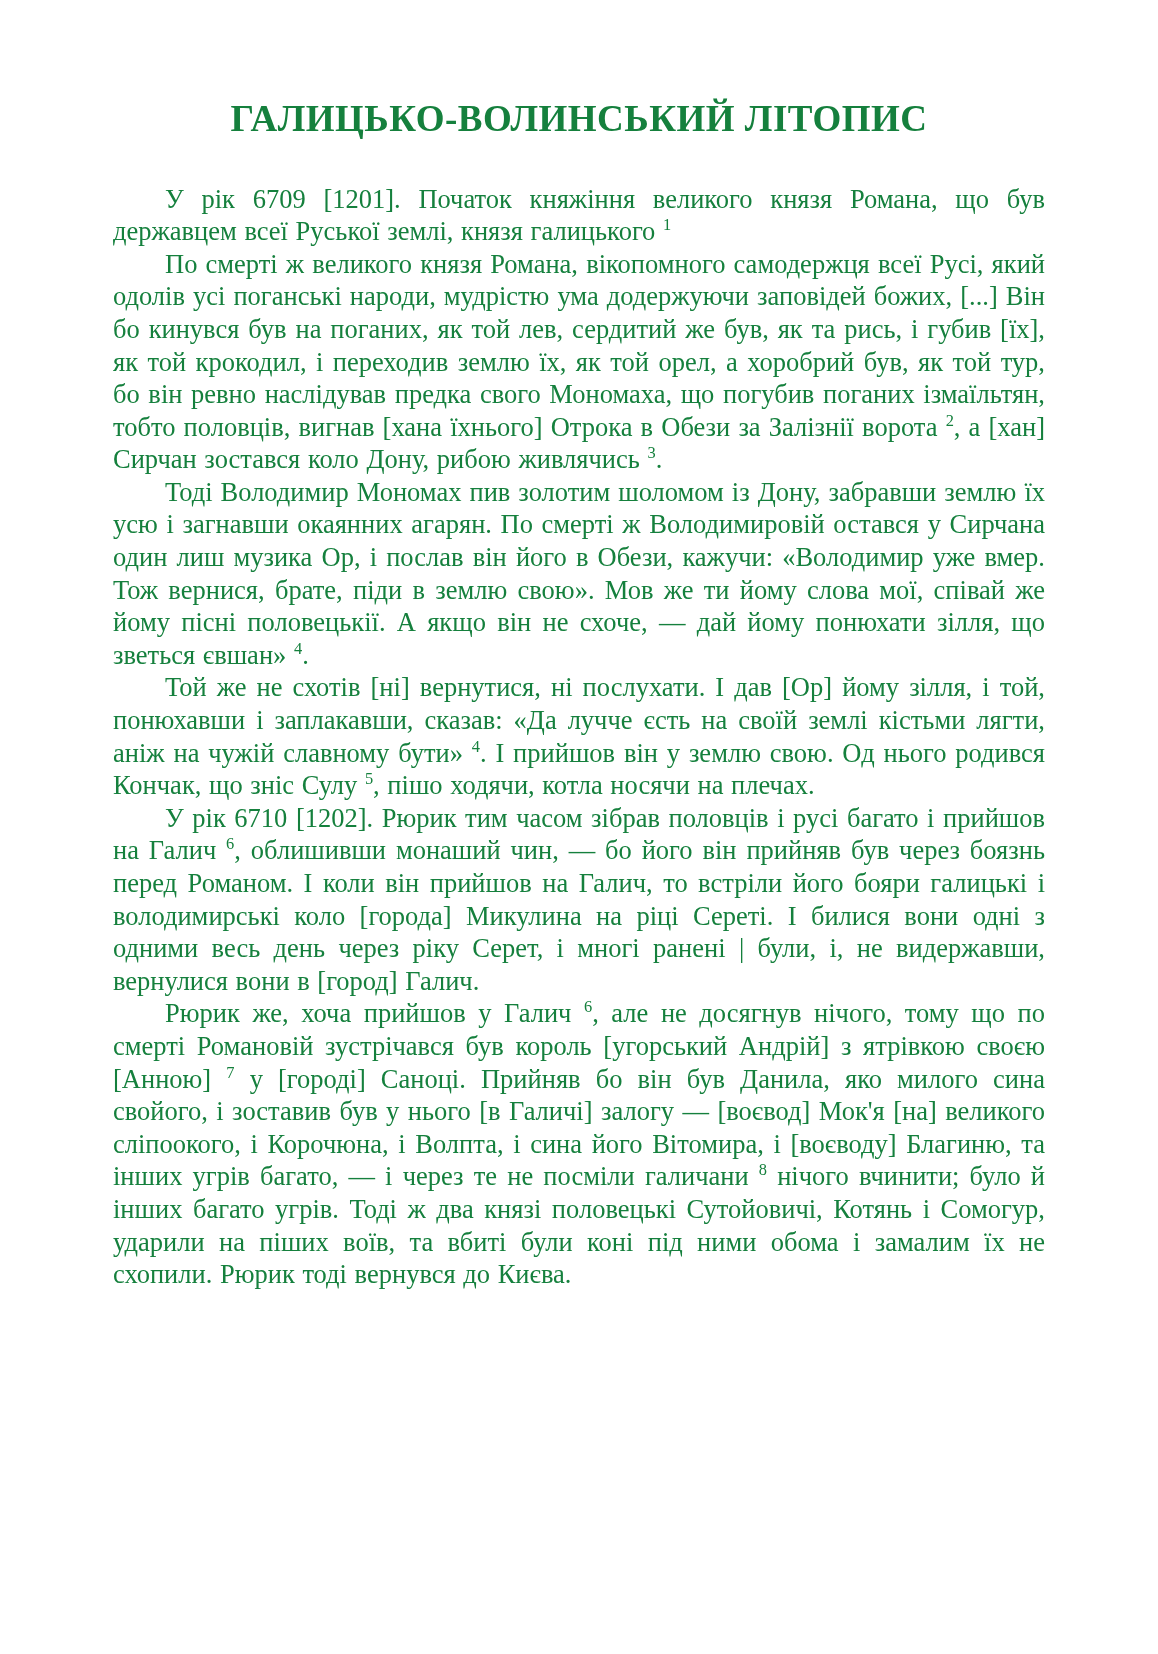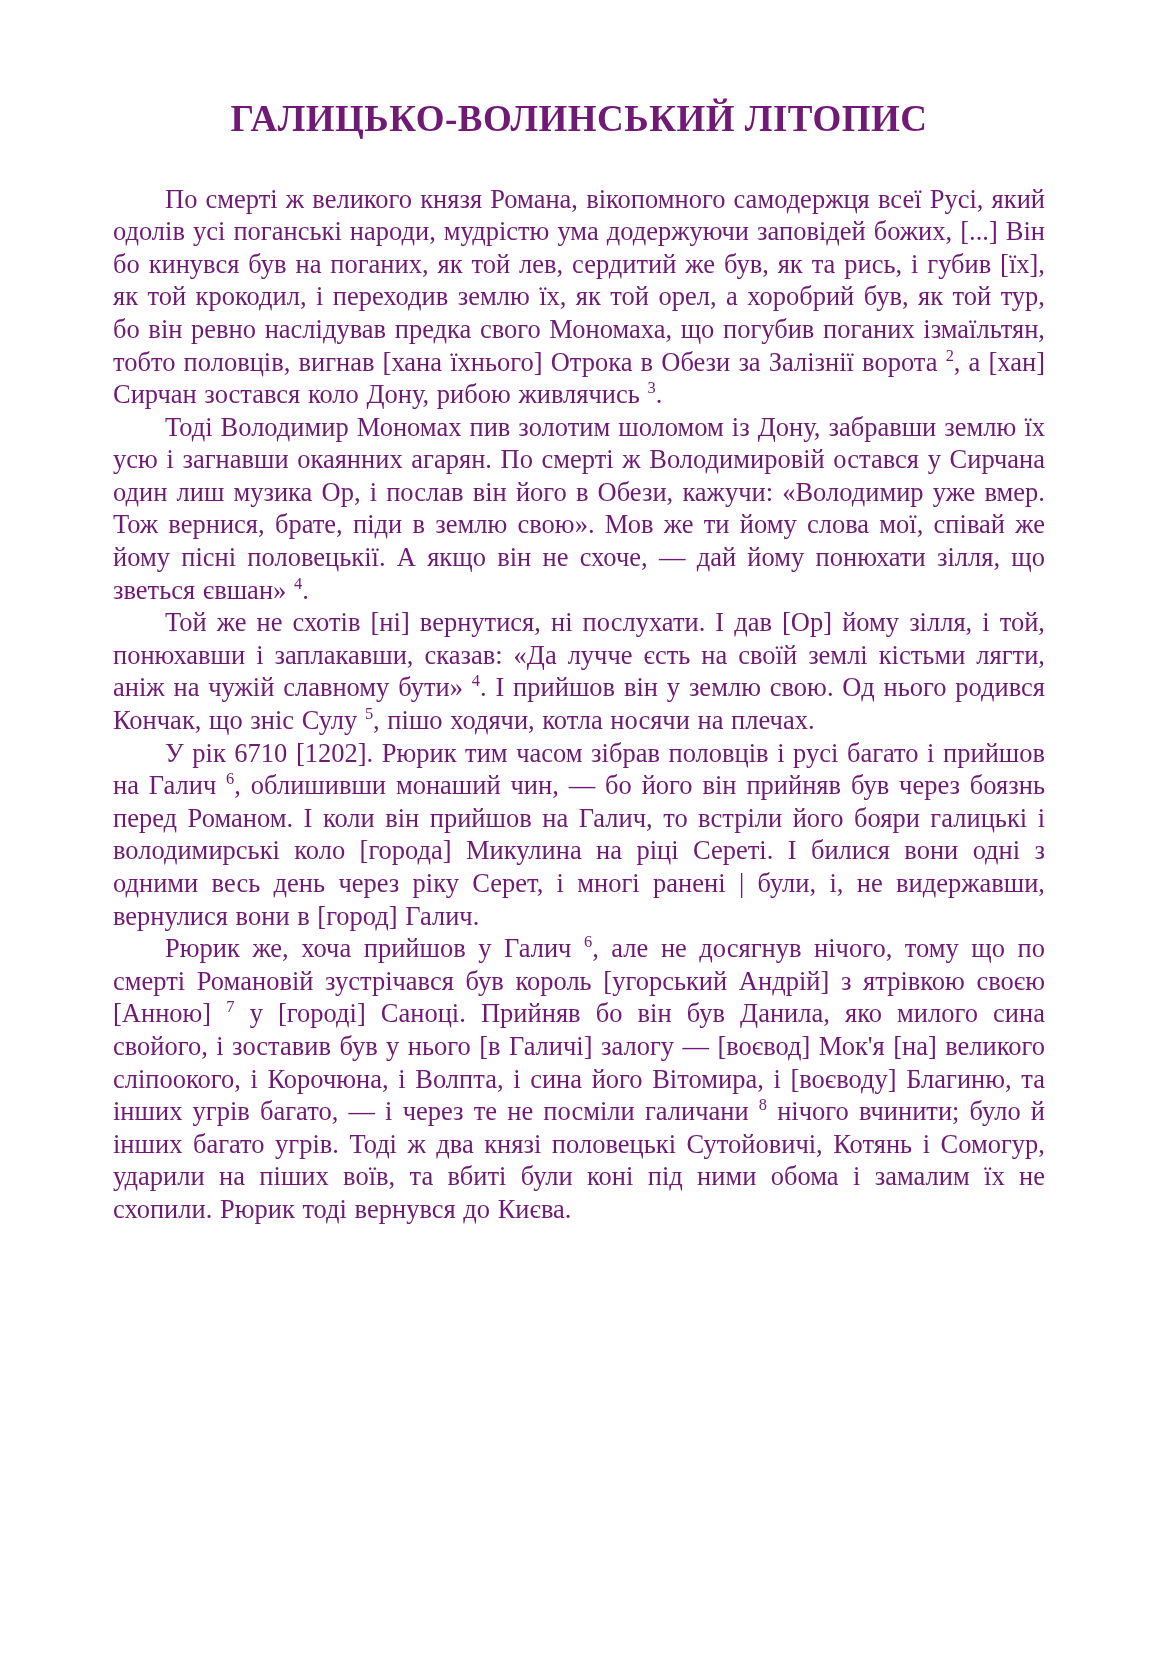--- a/index.html
+++ b/index.html
@@ -5,21 +5,21 @@
   html, body {
     margin: 0;
     padding: 0;
     background: #ffffff;
   }
   .page {
     position: relative;
     width: 1158px;
     height: 1654px;
     background: #ffffff;
-    color: #701a75;
+    color: #15803d;
     box-sizing: border-box;
     padding: 98px 113px 0 113px;
     font-family: "Liberation Serif", "DejaVu Serif", serif;
     overflow: hidden;
   }
   .title {
     margin: 0 0 42px 0;
     text-align: center;
     font-weight: bold;
     font-size: 37px;
@@ -39,19 +39,20 @@
     line-height: 0;
     vertical-align: super;
   }
 </style>
 </head>
 <body>
 
 <div class="page">
   <h1 class="title">ГАЛИЦЬКО-ВОЛИНСЬКИЙ ЛІТОПИС</h1>
   <div class="body-text">
+      <p>У рік 6709 [1201]. Початок княжіння великого князя Романа, що був державцем всеї Руської землі, князя галицького <sup>1</sup></p>
       <p>По смерті ж великого князя Романа, вікопомного самодержця всеї Русі, який одолів усі поганські народи, мудрістю ума додержуючи заповідей божих, [...] Він бо кинувся був на поганих, як той лев, сердитий же був, як та рись, і губив [їх], як той крокодил, і переходив землю їх, як той орел, а хоробрий був, як той тур, бо він ревно наслідував предка свого Мономаха, що погубив поганих ізмаїльтян, тобто половців, вигнав [хана їхнього] Отрока в Обези за Залізнії ворота <sup>2</sup>, а [хан] Сирчан зостався коло Дону, рибою живлячись <sup>3</sup>.</p>
       <p>Тоді Володимир Мономах пив золотим шоломом із Дону, забравши землю їх усю і загнавши окаянних агарян. По смерті ж Володимировій остався у Сирчана один лиш музика Ор, і послав він його в Обези, кажучи: «Володимир уже вмер. Тож вернися, брате, піди в землю свою». Мов же ти йому слова мої, співай же йому пісні половецькії. А якщо він не схоче, — дай йому понюхати зілля, що зветься євшан» <sup>4</sup>.</p>
       <p>Той же не схотів [ні] вернутися, ні послухати. І дав [Ор] йому зілля, і той, понюхавши і заплакавши, сказав: «Да лучче єсть на своїй землі кістьми лягти, аніж на чужій славному бути» <sup>4</sup>. І прийшов він у землю свою. Од нього родився Кончак, що зніс Сулу <sup>5</sup>, пішо ходячи, котла носячи на плечах.</p>
       <p>У рік 6710 [1202]. Рюрик тим часом зібрав половців і русі багато і прийшов на Галич <sup>6</sup>, облишивши монаший чин, — бо його він прийняв був через боязнь перед Романом. І коли він прийшов на Галич, то встріли його бояри галицькі і володимирські коло [города] Микулина на ріці Сереті. І билися вони одні з одними весь день через ріку Серет, і многі ранені | були, і, не видержавши, вернулися вони в [город] Галич.</p>
       <p>Рюрик же, хоча прийшов у Галич <sup>6</sup>, але не досягнув нічого, тому що по смерті Романовій зустрічався був король [угорський Андрій] з ятрівкою своєю [Анною] <sup>7</sup> у [городі] Саноці. Прийняв бо він був Данила, яко милого сина свойого, і зоставив був у нього [в Галичі] залогу — [воєвод] Мок'я [на] великого сліпоокого, і Корочюна, і Волпта, і сина його Вітомира, і [воєводу] Благиню, та інших угрів багато, — і через те не посміли галичани <sup>8</sup> нічого вчинити; було й інших багато угрів. Тоді ж два князі половецькі Сутойовичі, Котянь і Сомогур, ударили на піших воїв, та вбиті були коні під ними обома і замалим їх не схопили. Рюрик тоді вернувся до Києва.</p>
     </div>
 </div>
 
 </body></html>

